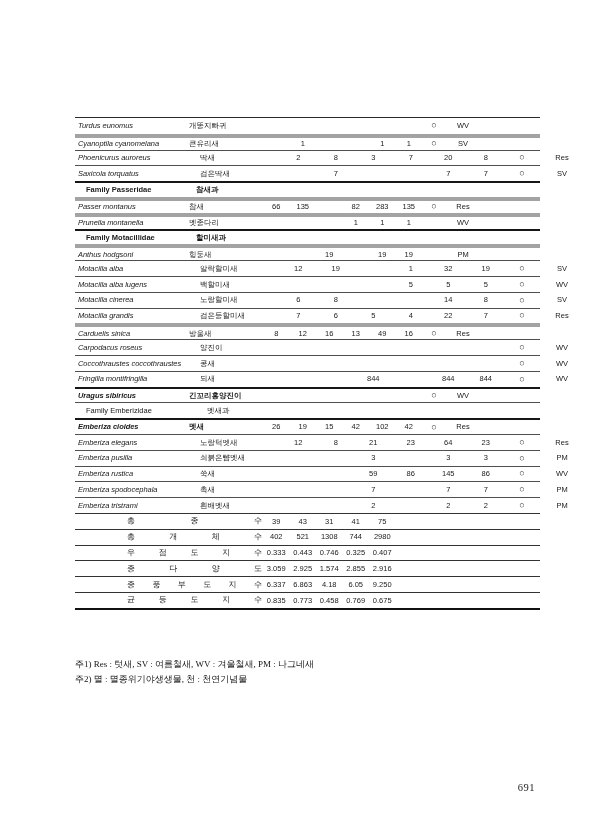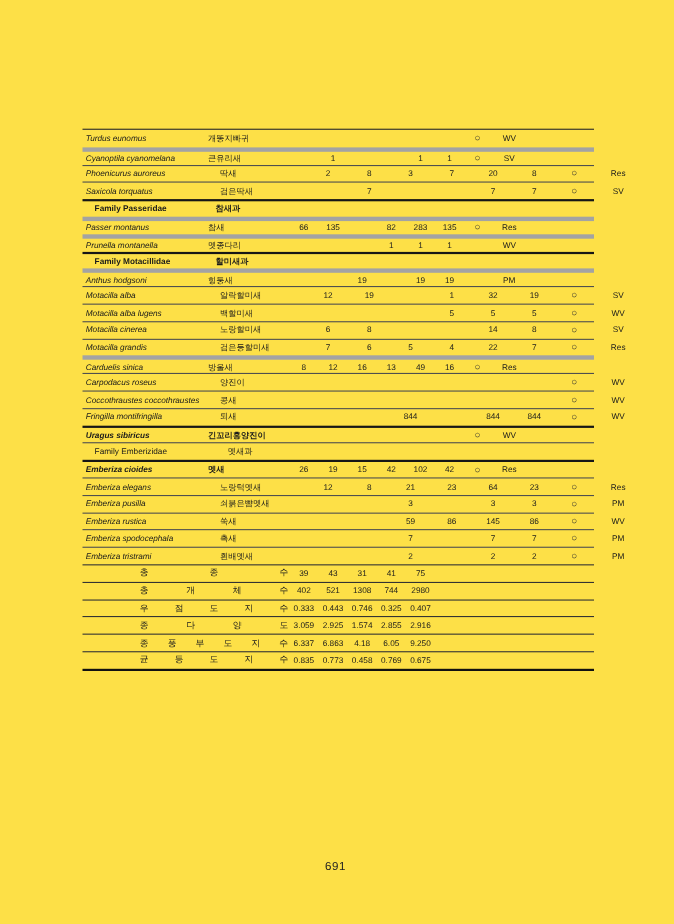--- a/index.html
+++ b/index.html
@@ -1,17 +1,17 @@
 <!DOCTYPE html>
 <html><head>
 <meta charset="utf-8">
 <style>
   html,body { margin:0; padding:0; background:#e8e8e8; }
   .page {
-    position:relative; width:613px; height:840px; background:#fde047;
+    position:relative; width:613px; height:840px; background:#ffffff;
     font-family:"Liberation Sans", sans-serif; color:#1a1a1a;
     margin:0 auto; overflow:hidden;
   }
   .table {
     position:absolute; left:75px; top:117px; width:465px;
     border-top:1px solid #2a2a2a; border-bottom:2.5px solid #111;
   }
   .row {
     display:grid;
     grid-template-columns:112px 76px repeat(6,26.5px) 24px 34px 1fr;
@@ -34,21 +34,21 @@
   .sumlabel {
     grid-column:1 / 3; display:flex; justify-content:space-between;
     margin-left:52px; width:135px; font-size:8px; line-height:1;
   }
   .footnotes {
     position:absolute; left:75px; top:657px; width:465px;
     font-family:"Liberation Serif", serif; font-size:9px; line-height:14.5px; color:#141414;
   }
   .pageno {
     position:absolute; left:75px; top:782px; width:460px;
-    text-align:center; font-size:10.5px; letter-spacing:0.5px; color:#222;
+    text-align:right; font-size:10.5px; letter-spacing:0.5px; color:#222;font-family:Liberation Serif, serif;
   }
 </style>
 </head>
 <body>
 
 <div class="page">
   <div class="table">
       <div class="row bt-none">
         <div class="cell sci">Turdus eunomus</div>
         <div class="cell kor">개똥지빠귀</div>
@@ -446,14 +446,18 @@
         <div class="cell num">0.773</div>
         <div class="cell num">0.458</div>
         <div class="cell num">0.769</div>
         <div class="cell num">0.675</div>
         <div class="cell num"></div>
         <div class="cell circ"></div>
         <div class="cell status"></div>
         <div class="cell"></div>
       </div>
     </div>
+  <div class="footnotes">
+    <div>주1) Res : 텃새, SV : 여름철새, WV : 겨울철새, PM : 나그네새</div>
+    <div>주2) 멸 : 멸종위기야생생물, 천 : 천연기념물</div>
+  </div>
   <div class="pageno">691</div>
 </div>
 
 </body></html>

